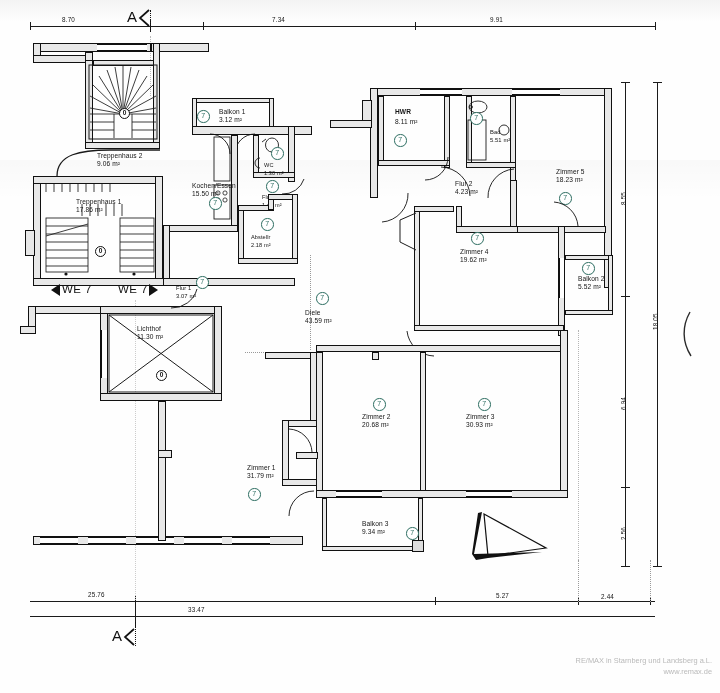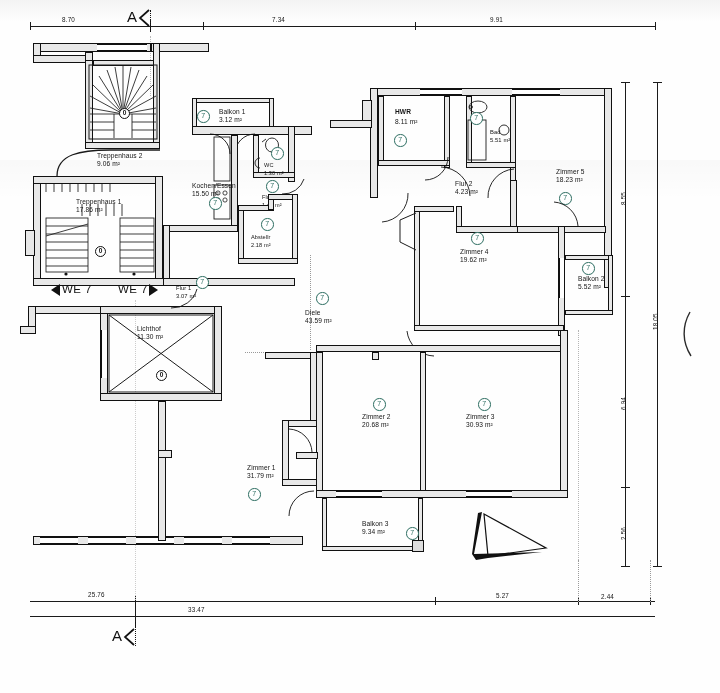--- a/index.html
+++ b/index.html
@@ -464,14 +464,18 @@
     <span class="a">Balkon 3</span>
     <span class="a">9.34 m²</span>
   </div>
   <div class="badge" style="left:406px;top:527px;">7</div>
 
   <svg style="left:462px;top:508px;width:88px;height:60px;">
     <path d="M22,6 L84,40 L26,48 Z" fill="none" stroke="#111" stroke-width="1.2"></path>
     <path d="M20,4 L12,46 L80,44 L26,50 L14,52 L10,46 L16,5 Z" fill="#111"></path>
   </svg>
 
+  <div id="footer">
+    <div>RE/MAX in Starnberg und Landsberg a.L.</div>
+    <div>www.remax.de</div>
+  </div>
 
 </div>
 
 </body></html>

